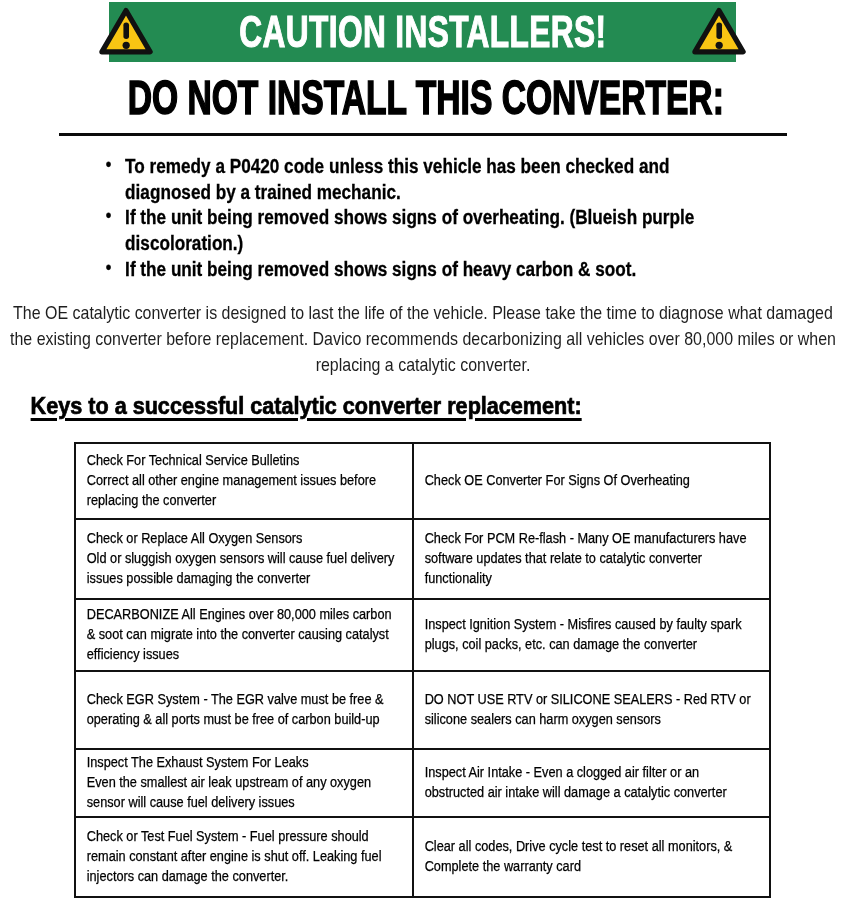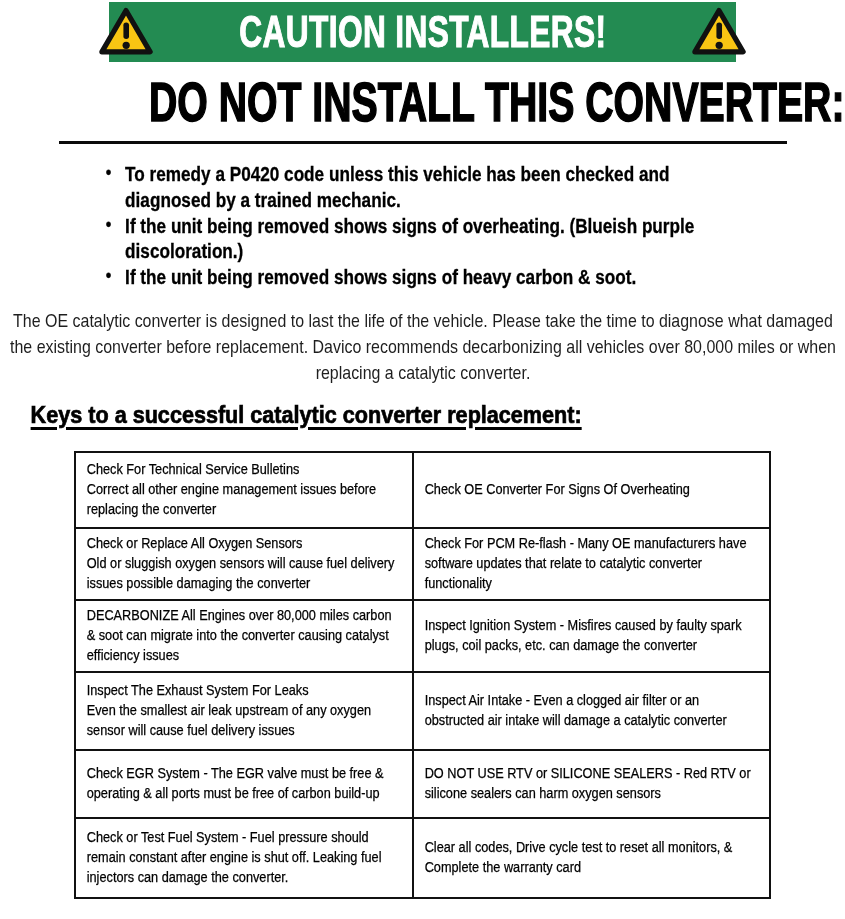--- a/index.html
+++ b/index.html
@@ -27,21 +27,21 @@
     white-space: nowrap;
     transform: scaleX(0.72);
     -webkit-text-stroke: 1.1px #fff;
     letter-spacing: 0.5px;
   }
   .warn-icon { flex: 0 0 auto; display: block; }
 
   
   .main-heading {
     margin: 11px 0 0; text-align: center;
-    font-size: 56px; line-height: 1.04; font-weight: 700;
+    font-size: 48px; line-height: 1.04; font-weight: 700;
   }
   .main-heading .squeeze {
     display: inline-block;
     transform: scaleX(0.70);
     white-space: nowrap;
     -webkit-text-stroke: 1.6px #000;
     letter-spacing: 0px;
   }
 
   .rule {
@@ -107,21 +107,21 @@
   table.keys td {
     border: 2.5px solid #111;
     text-align: left; vertical-align: middle;
     padding: 0 11px;
     font-size: 14px; font-weight: 400;
     line-height: 1.42;
   }
   table.keys col.c-left  { width: 338px; }
   table.keys col.c-right { width: 357px; }
   table.keys tr:nth-child(1) { height: 76px; }
-  table.keys tr:nth-child(2) { height: 72px; }
+  table.keys tr:nth-child(2) { height: 80px; }
   table.keys tr:nth-child(3) { height: 72px; }
   table.keys tr:nth-child(4) { height: 78px; }
   table.keys tr:nth-child(5) { height: 68px; }
   table.keys tr:nth-child(6) { height: 80px; }
   .cell-inner {
     white-space: pre-line;
     width: 110%; margin-left: -5%;
     transform: scaleX(0.909);
     -webkit-text-stroke: 0.25px #000;
   }
@@ -197,37 +197,37 @@
     <tr>
       <td>
           <div class="cell-inner">DECARBONIZE All Engines over 80,000 miles carbon &amp; soot can migrate into the converter causing catalyst efficiency issues</div>
         </td>
       <td>
           <div class="cell-inner">Inspect Ignition System - Misfires caused by faulty spark plugs, coil packs, etc. can damage the converter</div>
         </td>
     </tr>
     <tr>
       <td>
+          <div class="cell-inner">Check EGR System - The EGR valve must be free &amp; operating &amp; all ports must be free of carbon build-up</div>
+        </td>
+      <td>
+          <div class="cell-inner">DO NOT USE RTV or SILICONE SEALERS - Red RTV or silicone sealers can harm oxygen sensors</div>
+        </td>
+    </tr>
+    <tr>
+      <td>
           <div class="cell-inner">Inspect The Exhaust System For Leaks
 Even the smallest air leak upstream of any oxygen sensor will cause fuel delivery issues</div>
         </td>
       <td>
           <div class="cell-inner">Inspect Air Intake - Even a clogged air filter or an obstructed air intake will damage a catalytic converter</div>
         </td>
     </tr>
     <tr>
       <td>
-          <div class="cell-inner">Check EGR System - The EGR valve must be free &amp; operating &amp; all ports must be free of carbon build-up</div>
-        </td>
-      <td>
-          <div class="cell-inner">DO NOT USE RTV or SILICONE SEALERS - Red RTV or silicone sealers can harm oxygen sensors</div>
-        </td>
-    </tr>
-    <tr>
-      <td>
           <div class="cell-inner">Check or Test Fuel System - Fuel pressure should remain constant after engine is shut off.  Leaking fuel injectors can damage the converter.</div>
         </td>
       <td>
           <div class="cell-inner">Clear all codes,  Drive cycle test to reset all monitors, &amp; Complete the warranty card</div>
         </td>
     </tr>
   </tbody>
 </table>
 
 </body></html>

